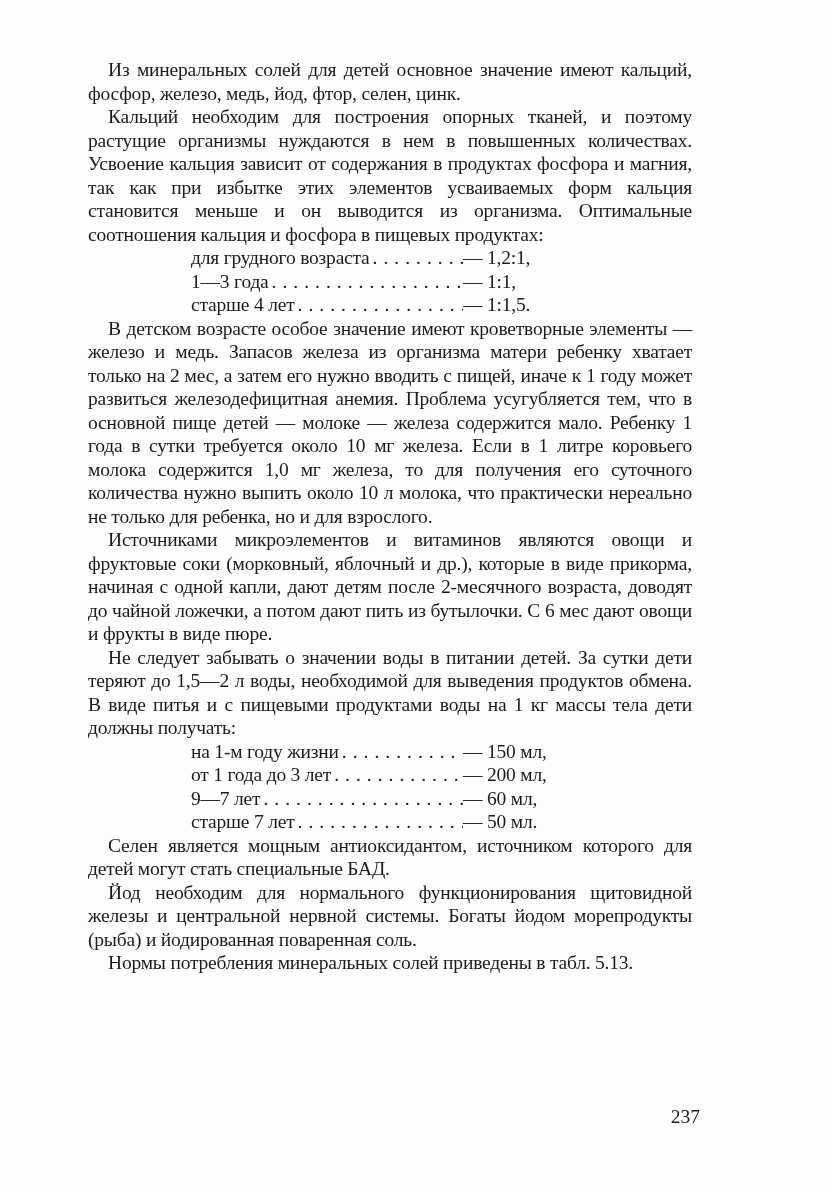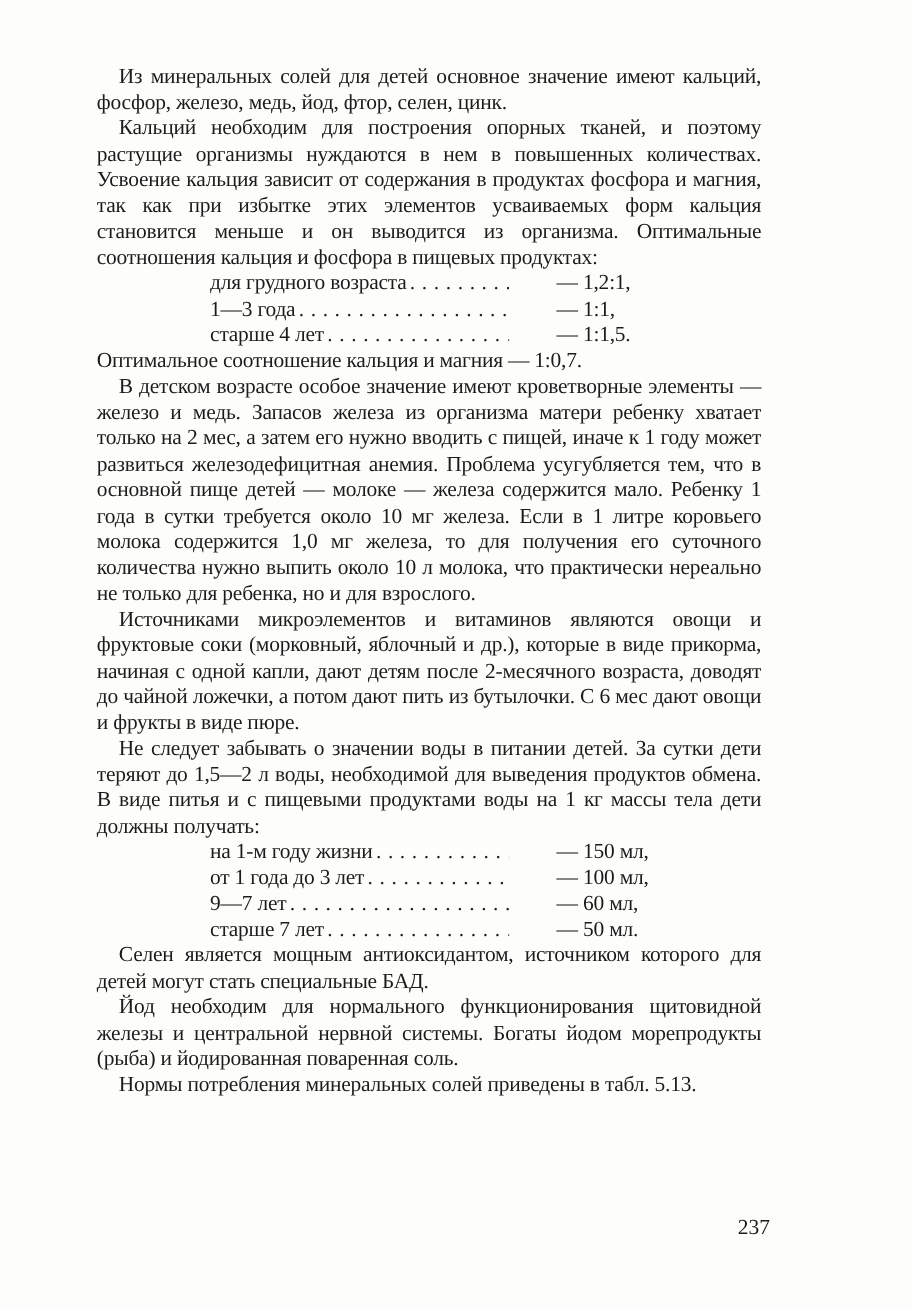--- a/index.html
+++ b/index.html
@@ -30,21 +30,20 @@
   .para { margin: 0; }
   .para.indent { text-indent: 20px; }
   .leader-list {
     margin-left: 103px;
     text-align: left;
   }
   .leader-row {
     display: flex;
     align-items: flex-start;
     text-align: left;
-    gap: 43px;
   }
   .row-lead {
     display: flex;
     align-items: baseline;
     width: 272px;
     overflow: hidden;
     flex: 0 0 272px;
   }
   .row-label { white-space: nowrap; }
   .row-dots {
@@ -91,21 +90,20 @@
       </div>
       <div class="leader-row">
         <span class="row-lead">
           <span class="row-label">старше 4 лет</span>
           <span class="row-dots">...........................................</span>
         </span>
         <span class="row-value">— 1:1,5.</span>
       </div>
     </div>
 
-    <p class="para">Оптимальное соотношение кальция и магния — 1:0,7.</p>
 
 
     <p class="para indent">В детском возрасте особое значение имеют кроветворные элементы — железо и медь. Запасов железа из организма матери ребенку хватает только на 2 мес, а затем его нужно вводить с пищей, иначе к 1 году может развиться железодефицитная анемия. Проблема усугубляется тем, что в основной пище детей — молоке — железа содержится мало. Ребенку 1 года в сутки требуется около 10 мг железа. Если в 1 литре коровьего молока содержится 1,0 мг железа, то для получения его суточного количества нужно выпить около 10 л молока, что практически нереально не только для ребенка, но и для взрослого.</p>
 
     <p class="para indent">Источниками микроэлементов и витаминов являются овощи и фруктовые соки (морковный, яблочный и др.), которые в виде прикорма, начиная с одной капли, дают детям после 2-месячного возраста, доводят до чайной ложечки, а потом дают пить из бутылочки. С 6 мес дают овощи и фрукты в виде пюре.</p>
 
     <p class="para indent">Не следует забывать о значении воды в питании детей. За сутки дети теряют до 1,5—2 л воды, необходимой для выведения продуктов обмена. В виде питья и с пищевыми продуктами воды на 1 кг массы тела дети должны получать:</p>
 
     <div class="leader-list">
       <div class="leader-row">
@@ -113,21 +111,21 @@
           <span class="row-label">на 1-м году жизни</span>
           <span class="row-dots">...........................................</span>
         </span>
         <span class="row-value">— 150 мл,</span>
       </div>
       <div class="leader-row">
         <span class="row-lead">
           <span class="row-label">от 1 года до 3 лет</span>
           <span class="row-dots">...........................................</span>
         </span>
-        <span class="row-value">— 100 мл,</span>
+        <span class="row-value">— 200 мл,</span>
       </div>
       <div class="leader-row">
         <span class="row-lead">
           <span class="row-label">9—7 лет</span>
           <span class="row-dots">...........................................</span>
         </span>
         <span class="row-value">— 60 мл,</span>
       </div>
       <div class="leader-row">
         <span class="row-lead">

